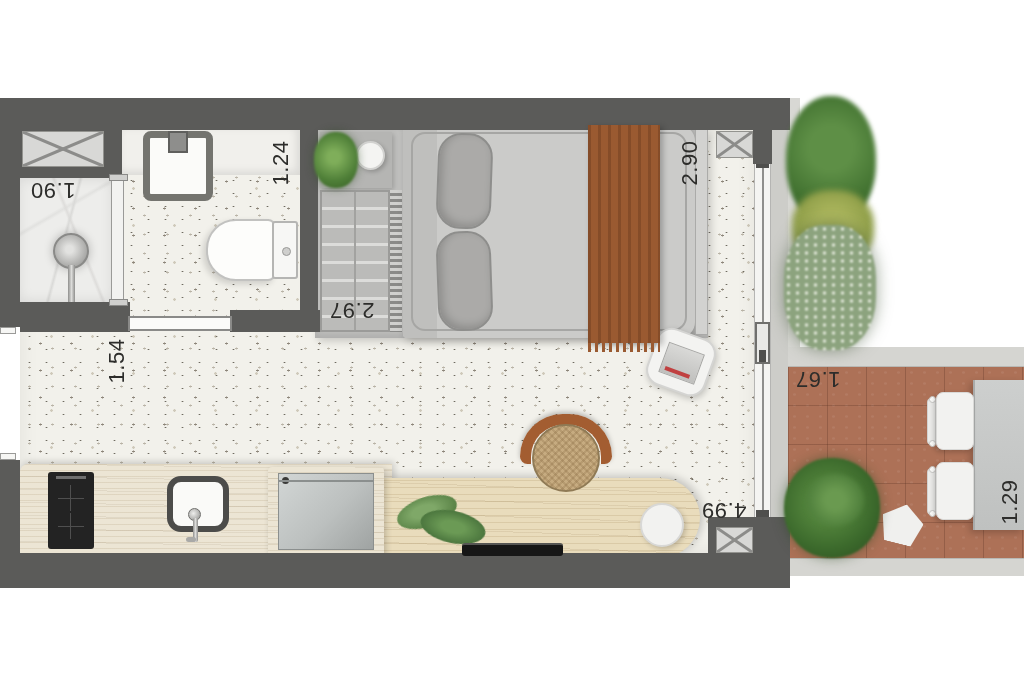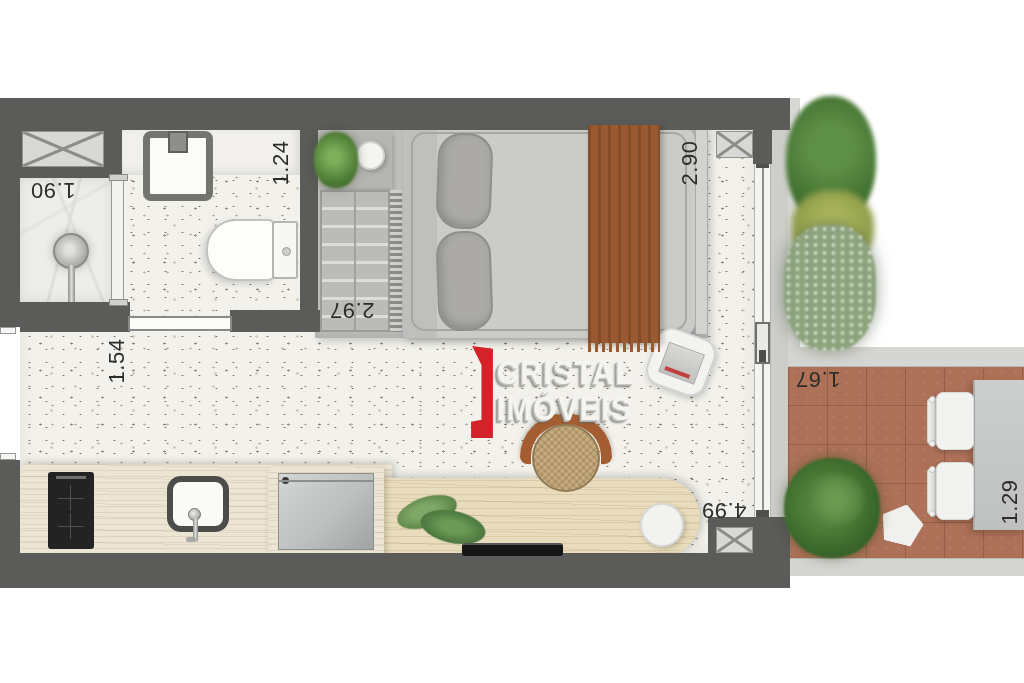--- a/index.html
+++ b/index.html
@@ -350,19 +350,14 @@
 
   <div id="dim-shower" class="dim r180">1.90</div>
   <div id="dim-bath" class="dim r270">1.24</div>
   <div id="dim-wardrobe" class="dim r180">2.97</div>
   <div id="dim-bedroom" class="dim r270">2.90</div>
   <div id="dim-hall" class="dim r270">1.54</div>
   <div id="dim-living" class="dim r180">4.99</div>
   <div id="dim-balcony" class="dim r180">1.67</div>
   <div id="dim-table" class="dim r270">1.29</div>
 
-  <div id="logo">
-    <div id="logo-mark"></div>
-    <div id="logo-line1" class="logo-line">CRISTAL</div>
-    <div id="logo-line2" class="logo-line">IMÓVEIS</div>
-  </div>
 
 </div>
 
 </body></html>

